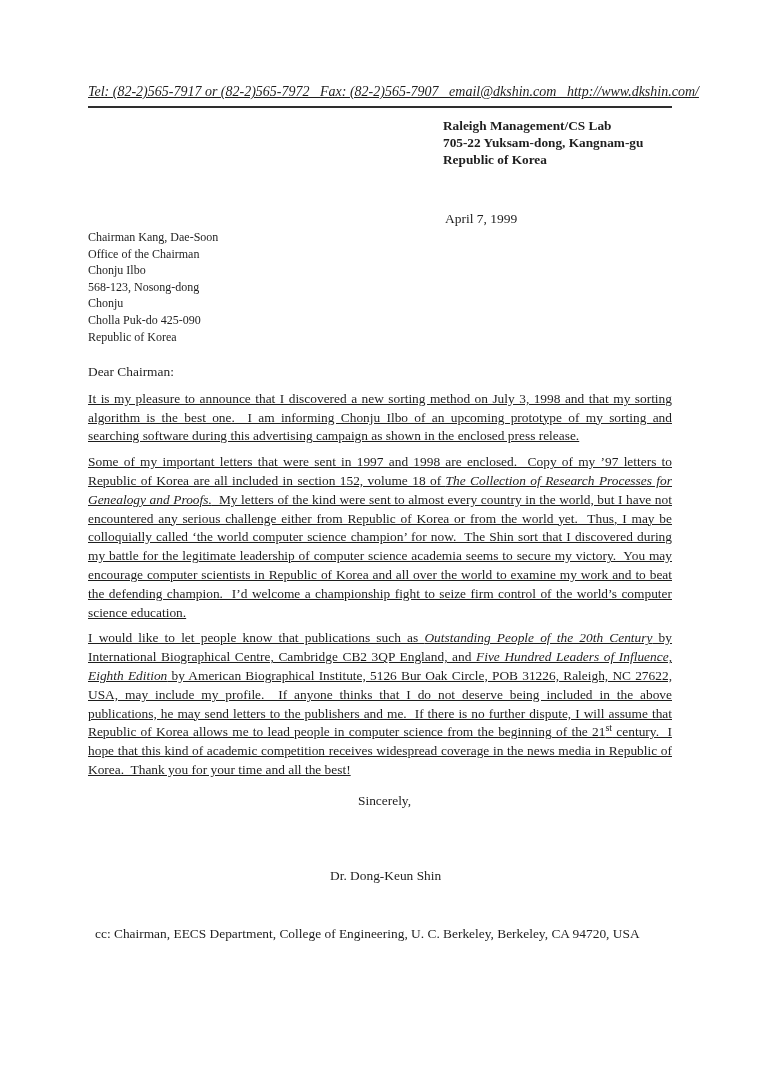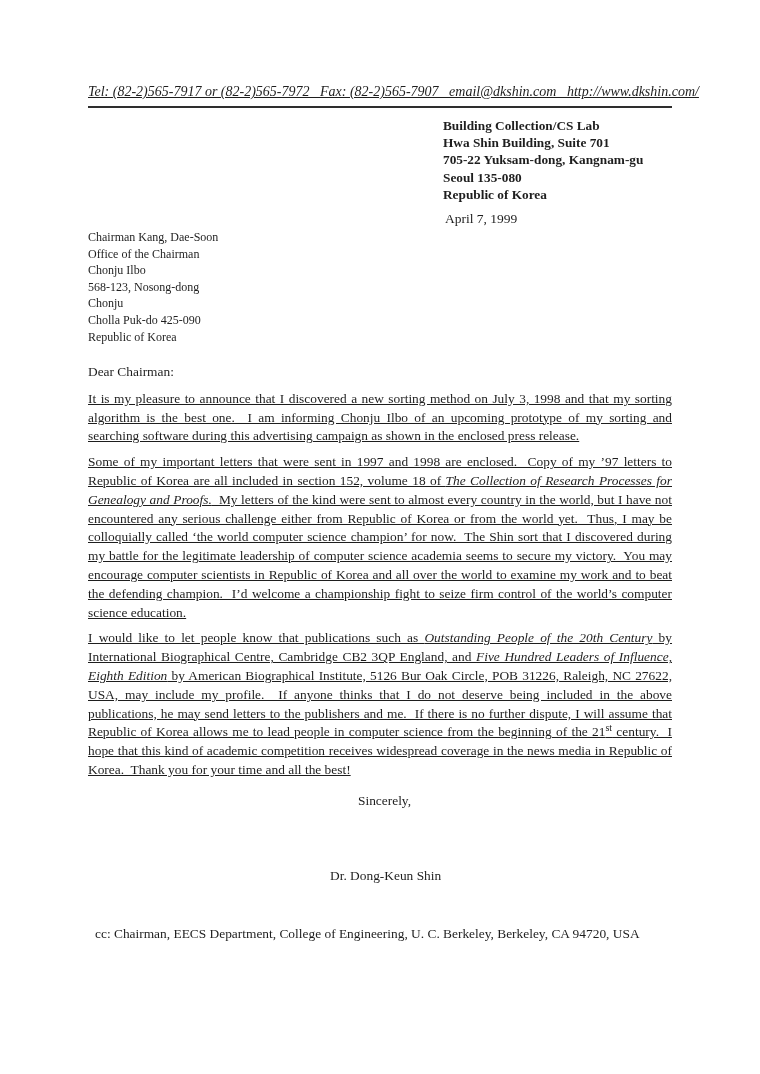--- a/index.html
+++ b/index.html
@@ -86,24 +86,22 @@
 </head>
 <body>
 
 <div class="page">
 
   <div class="letterhead">
     <span class="contact-text">Tel: (82-2)565-7917 or (82-2)565-7972&nbsp;&nbsp; Fax: (82-2)565-7907&nbsp;&nbsp; email@dkshin.com&nbsp;&nbsp; http://www.dkshin.com/</span>
   </div>
 
   <div class="sender">
-    <div>Building Collection/CS Lab</div>
-    <div>Hwa Shin Building, Suite 701</div>
+    <div>Raleigh Management/CS Lab</div>
     <div>705-22 Yuksam-dong, Kangnam-gu</div>
-    <div>Seoul 135-080</div>
     <div>Republic of Korea</div>
   </div>
 
   <div class="date-line">April 7, 1999</div>
 
   <div class="recipient">
     <div>Chairman Kang, Dae-Soon</div>
     <div>Office of the Chairman</div>
     <div>Chonju Ilbo</div>
     <div>568-123, Nosong-dong</div>

